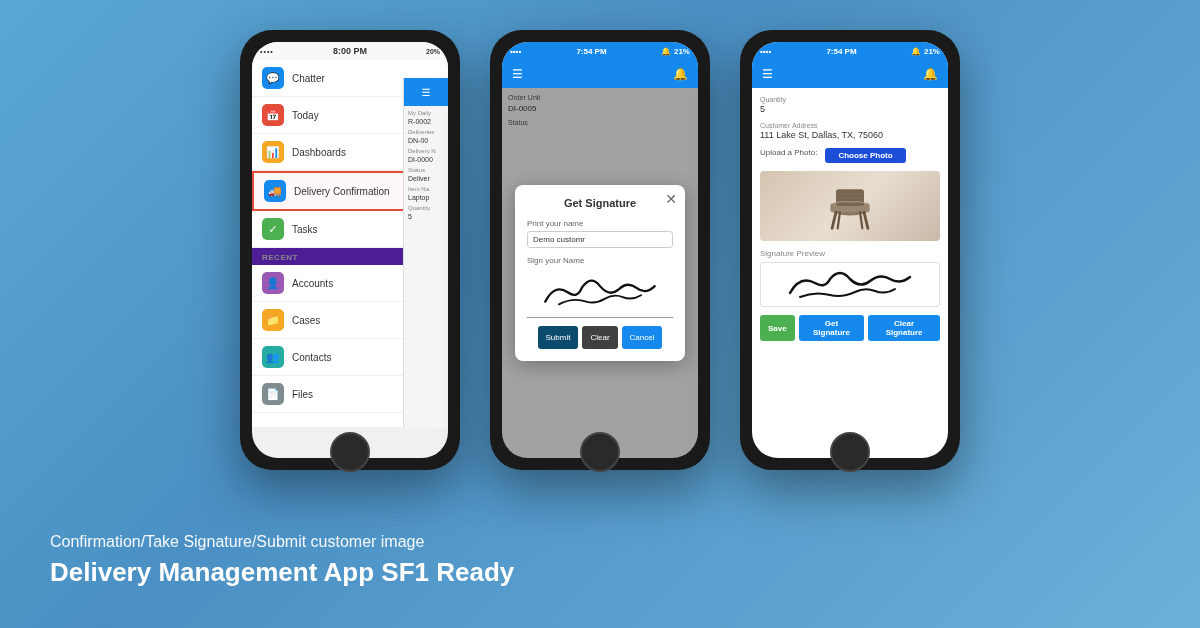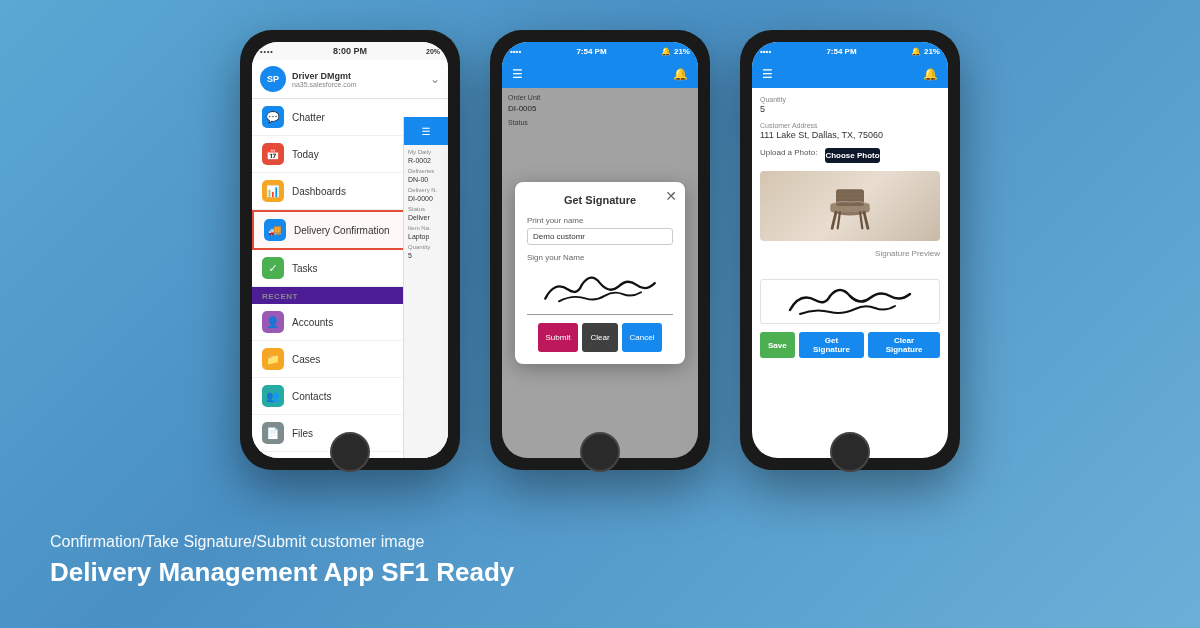--- a/index.html
+++ b/index.html
@@ -262,25 +262,25 @@
       align-items: center;
       justify-content: center;
     }
     .signature-svg { width: 100%; height: 100%; }
     .modal-buttons {
       display: flex;
       gap: 4px;
       justify-content: center;
     }
     .btn-submit {
-      background: #be185d;
+      background: #0c4a6e;
       color: white;
       border: none;
       border-radius: 3px;
-      padding: 10px 8px;
+      padding: 4px 8px;
       font-size: 8px;
       cursor: pointer;
     }
     .btn-clear {
       background: #404040;
       color: white;
       border: none;
       border-radius: 3px;
       padding: 7px 8px;
       font-size: 8px;
@@ -311,45 +311,45 @@
     .field-label { font-size: 7px; color: #888; margin-bottom: 1px; }
     .field-value { font-size: 9px; color: #333; margin-bottom: 8px; font-weight: 500; }
 
     .upload-row {
       display: flex;
       gap: 8px;
       margin-bottom: 8px;
     }
     .upload-label { font-size: 8px; color: #555; }
     .choose-photo-btn {
-      background: #0f172a;
+      background: #1d4ed8;
       color: white;
       border: none;
       border-radius: 3px;
-      padding: 3px 0;
+      padding: 3px 13px;
       font-size: 8px;
       font-weight: 600;
       cursor: pointer;
     }
 
     .product-image {
       width: 100%;
       height: 70px;
       background: linear-gradient(135deg, #d4c5b0 0%, #e8ddd0 50%, #c8baa8 100%);
       border-radius: 4px;
       margin-bottom: 8px;
       display: flex;
       align-items: center;
       justify-content: center;
       overflow: hidden;
     }
 
     .chair-svg { width: 80%; height: 80%; }
 
-    .sig-preview-label { font-size: 8px; color: #888; margin-bottom: 21px; text-align: right; }
+    .sig-preview-label { font-size: 8px; color: #888; margin-bottom: 4px; }
     .sig-preview-area {
       width: 100%;
       height: 45px;
       border: 1px solid #e0e0e0;
       border-radius: 3px;
       margin-bottom: 8px;
       display: flex;
       align-items: center;
       justify-content: center;
       background: white;
@@ -411,30 +411,20 @@
     <div class="phone-screen">
 
       <div class="status-bar">
         <span class="dots">••••</span>
         <span class="time">8:00 PM</span>
         <span class="right-icons">
           <span>20%</span>
         </span>
       </div>
 
-      <div class="phone1-header">
-        <div class="avatar-circle">
-          <span>SP</span>
-        </div>
-        <div class="header-info">
-          <div class="name">Driver DMgmt</div>
-          <div class="url">na35.salesforce.com</div>
-        </div>
-        <span class="chevron-icon">⌄</span>
-      </div>
 
       <div style="position:relative; display:flex;">
         <div style="flex:1;">
 
           <div class="nav-item">
             <div class="nav-icon blue">💬</div>
             <span class="nav-label">Chatter</span>
           </div>
 
           <div class="nav-item">

